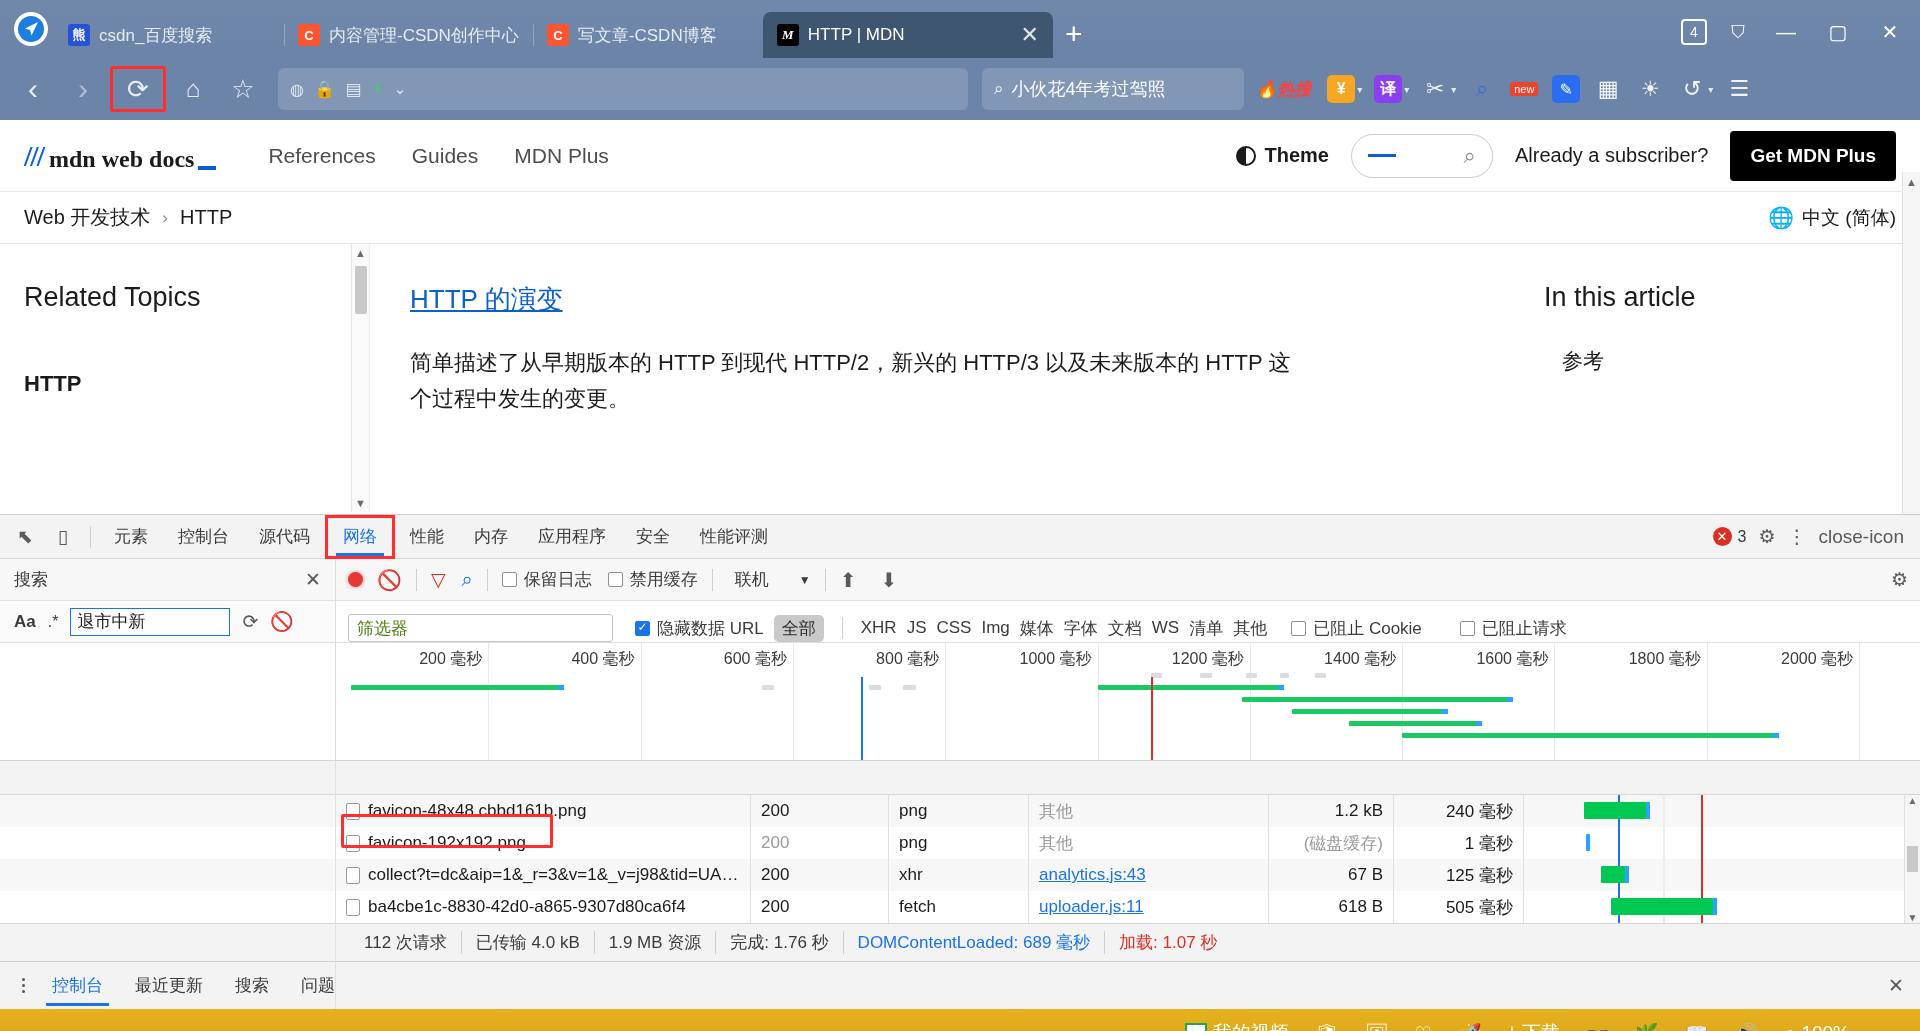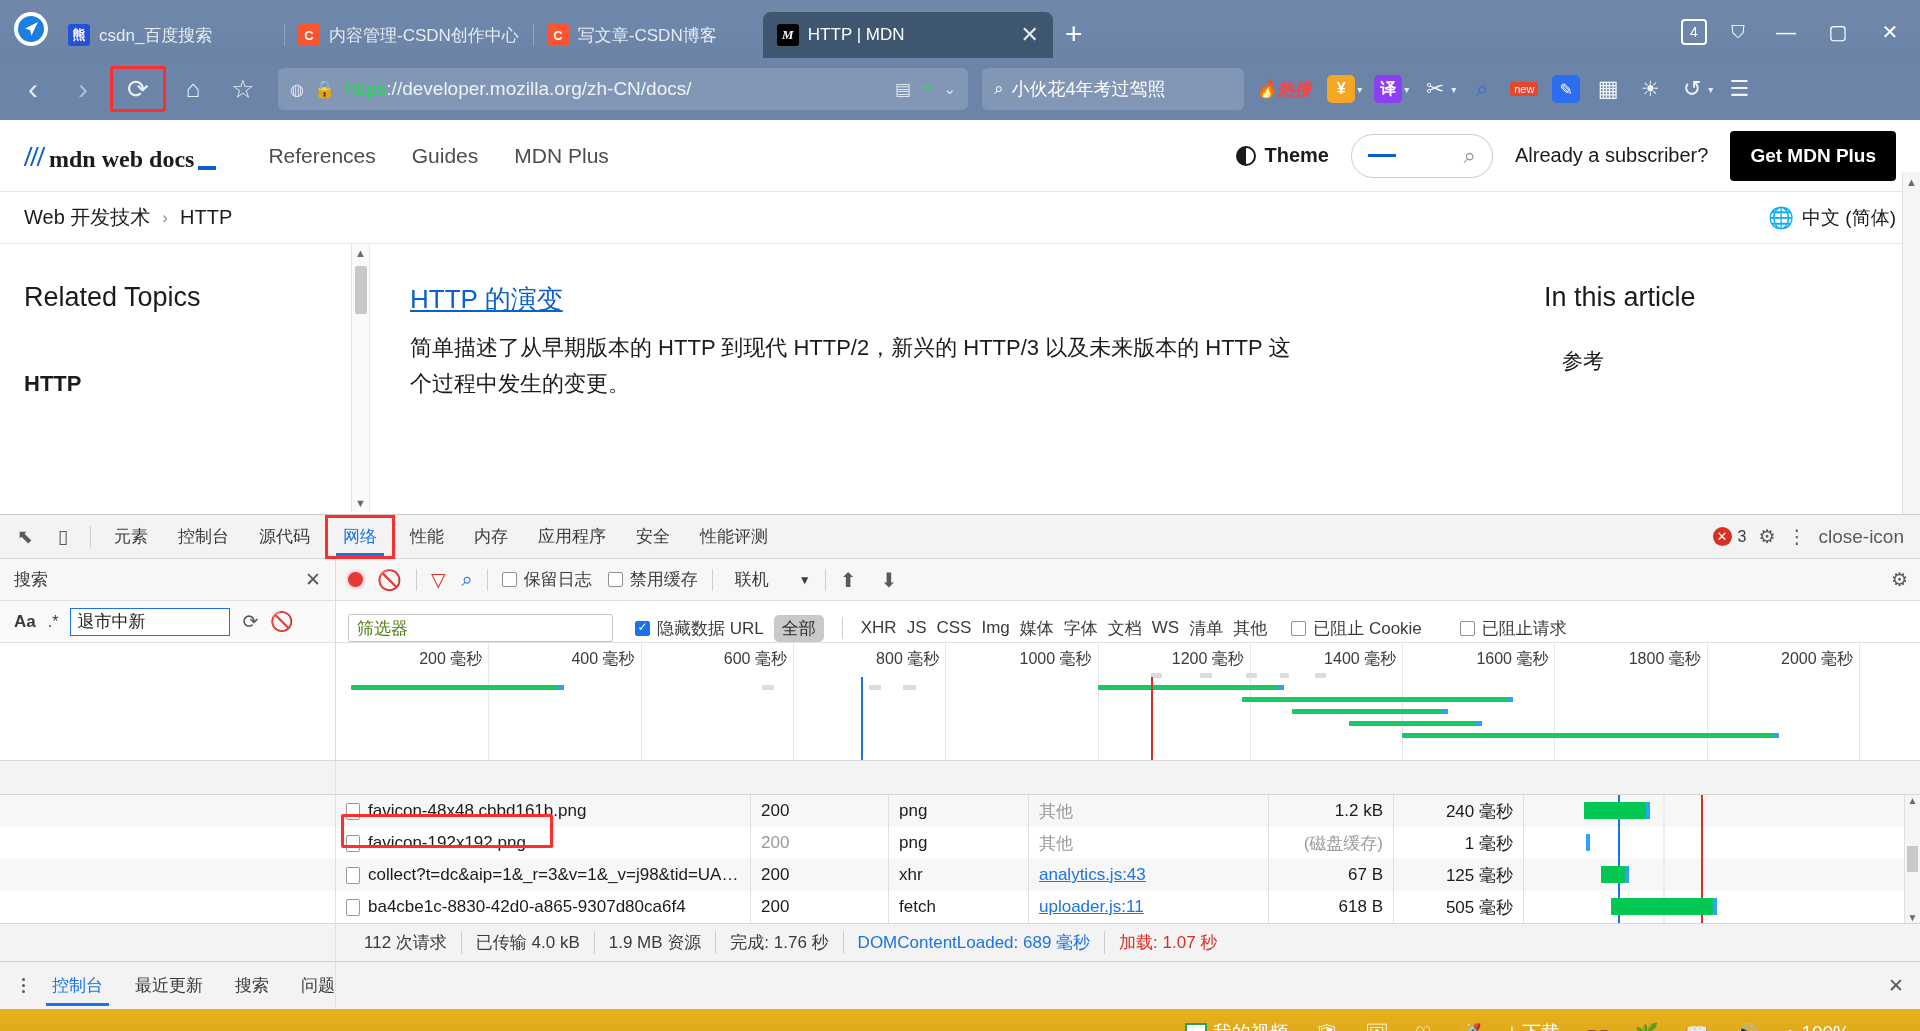--- a/index.html
+++ b/index.html
@@ -104,21 +104,21 @@
   .side-col h2 { font-size: 27px; font-weight: 400; color:#1b1b1b; }
   .side-col h3 { font-size: 22px; font-weight: 700; color:#1b1b1b; margin-top: 58px; }
   .inner-scroll { position:absolute; right: 0; top: 0; width: 18px; height: 100%;
                   background:#fafafa; border-left:1px solid #e4e4e4;
                   display:flex; flex-direction:column; align-items:center; }
   .inner-scroll .arrow { font-size: 11px; color:#6b6b6b; padding: 3px 0; }
   .inner-scroll .thumb { width: 12px; height: 48px; background:#c8c8c8; border-radius:2px; margin-top: 4px;}
   .inner-scroll .spacer { flex: 1; }
   .main-col { flex: 1; padding: 38px 40px; }
   .main-col a.h { font-size: 26px; color:#0b5fce; text-decoration: underline; }
-  .main-col p { font-size: 22px; color:#1b1b1b; line-height: 1.65; margin-top: 13px; max-width: 900px;}
+  .main-col p { font-size: 22px; color:#1b1b1b; line-height: 1.65; margin-top: 28px; max-width: 900px;}
   .toc-col { width: 400px; padding: 38px 24px; }
   .toc-col h2 { font-size: 27px; font-weight: 400; color:#1b1b1b; }
   .toc-item { margin-top: 22px; font-size: 21px; color:#1b1b1b; padding: 12px 18px; }
   .toc-item.active { background:#eaf4ef; border-left: 5px solid #00764a; font-weight:700; }
   .page-scroll { position:absolute; right:0; top:0; width: 18px; height: 394px; background:#f5f5f5;
                  border-left:1px solid #e0e0e0; display:flex; flex-direction:column;
                  align-items:center; justify-content: space-between; }
   .page-scroll .arrow { font-size: 11px; color:#6b6b6b; padding: 4px 0; }
 
   
@@ -303,21 +303,20 @@
     <div class="navbar">
       <div class="navicon" style="font-size:30px">‹</div>
       <div class="navicon" style="font-size:30px;opacity:.55">›</div>
       <div class="navicon boxed" style="font-size:26px">⟳</div>
       <div class="navicon" style="font-size:24px">⌂</div>
       <div class="navicon" style="font-size:26px">☆</div>
 
       <div class="omnibox">
         <span style="font-size:16px;color:#dfe7f0">◍</span>
         <span style="font-size:17px;color:#25d366">🔒</span>
-        <span class="url"><span class="scheme">https</span><span>://developer.mozilla.org/zh-CN/docs/</span></span>
         <span style="color:#dbe4ef;font-size:17px">▤</span>
         <span style="color:#3bd46a;font-size:18px">⚡</span>
         <span style="color:#e2e9f2;font-size:15px">⌄</span>
       </div>
 
       <div class="searchbox">
         <span style="color:#fff;font-size:17px">⌕</span>
         <span class="q">小伙花4年考过驾照</span>
       </div>
       <span class="hot" style="margin-left:8px">🔥<span>热搜</span></span>

